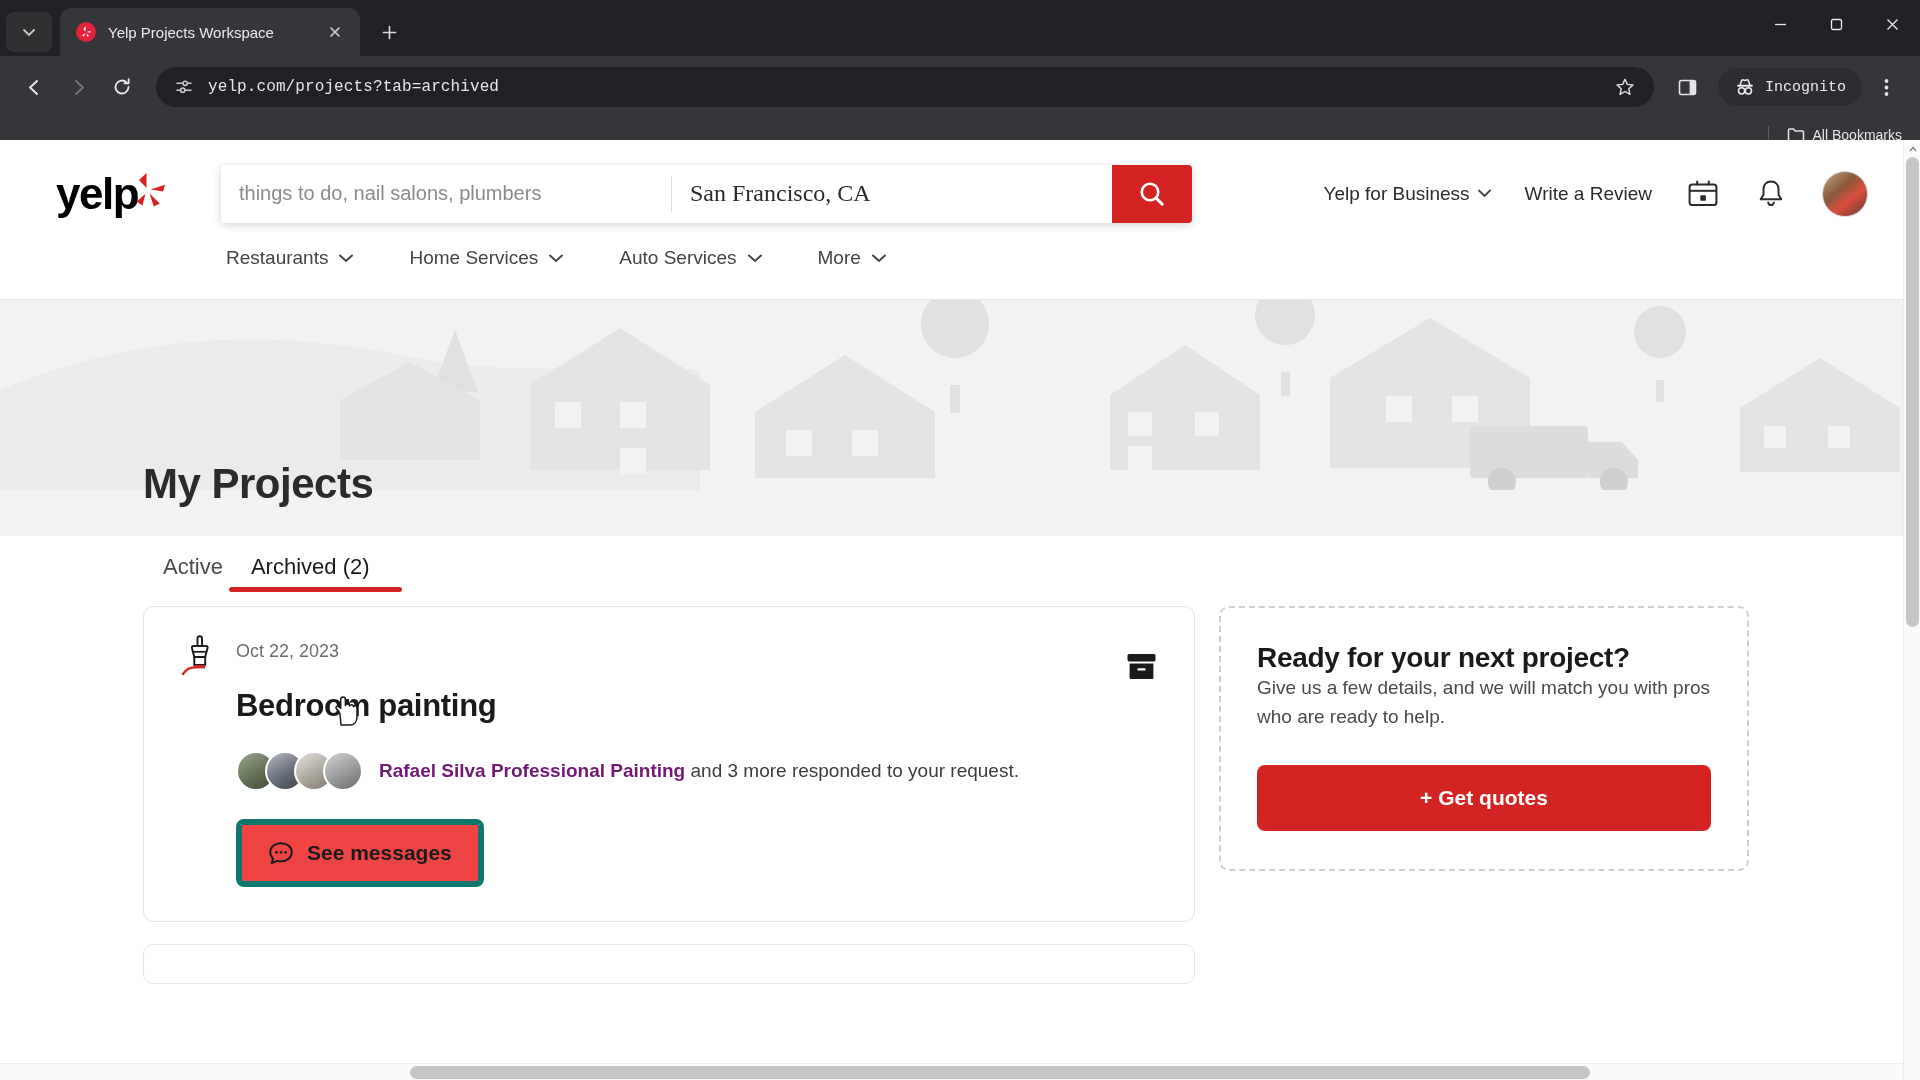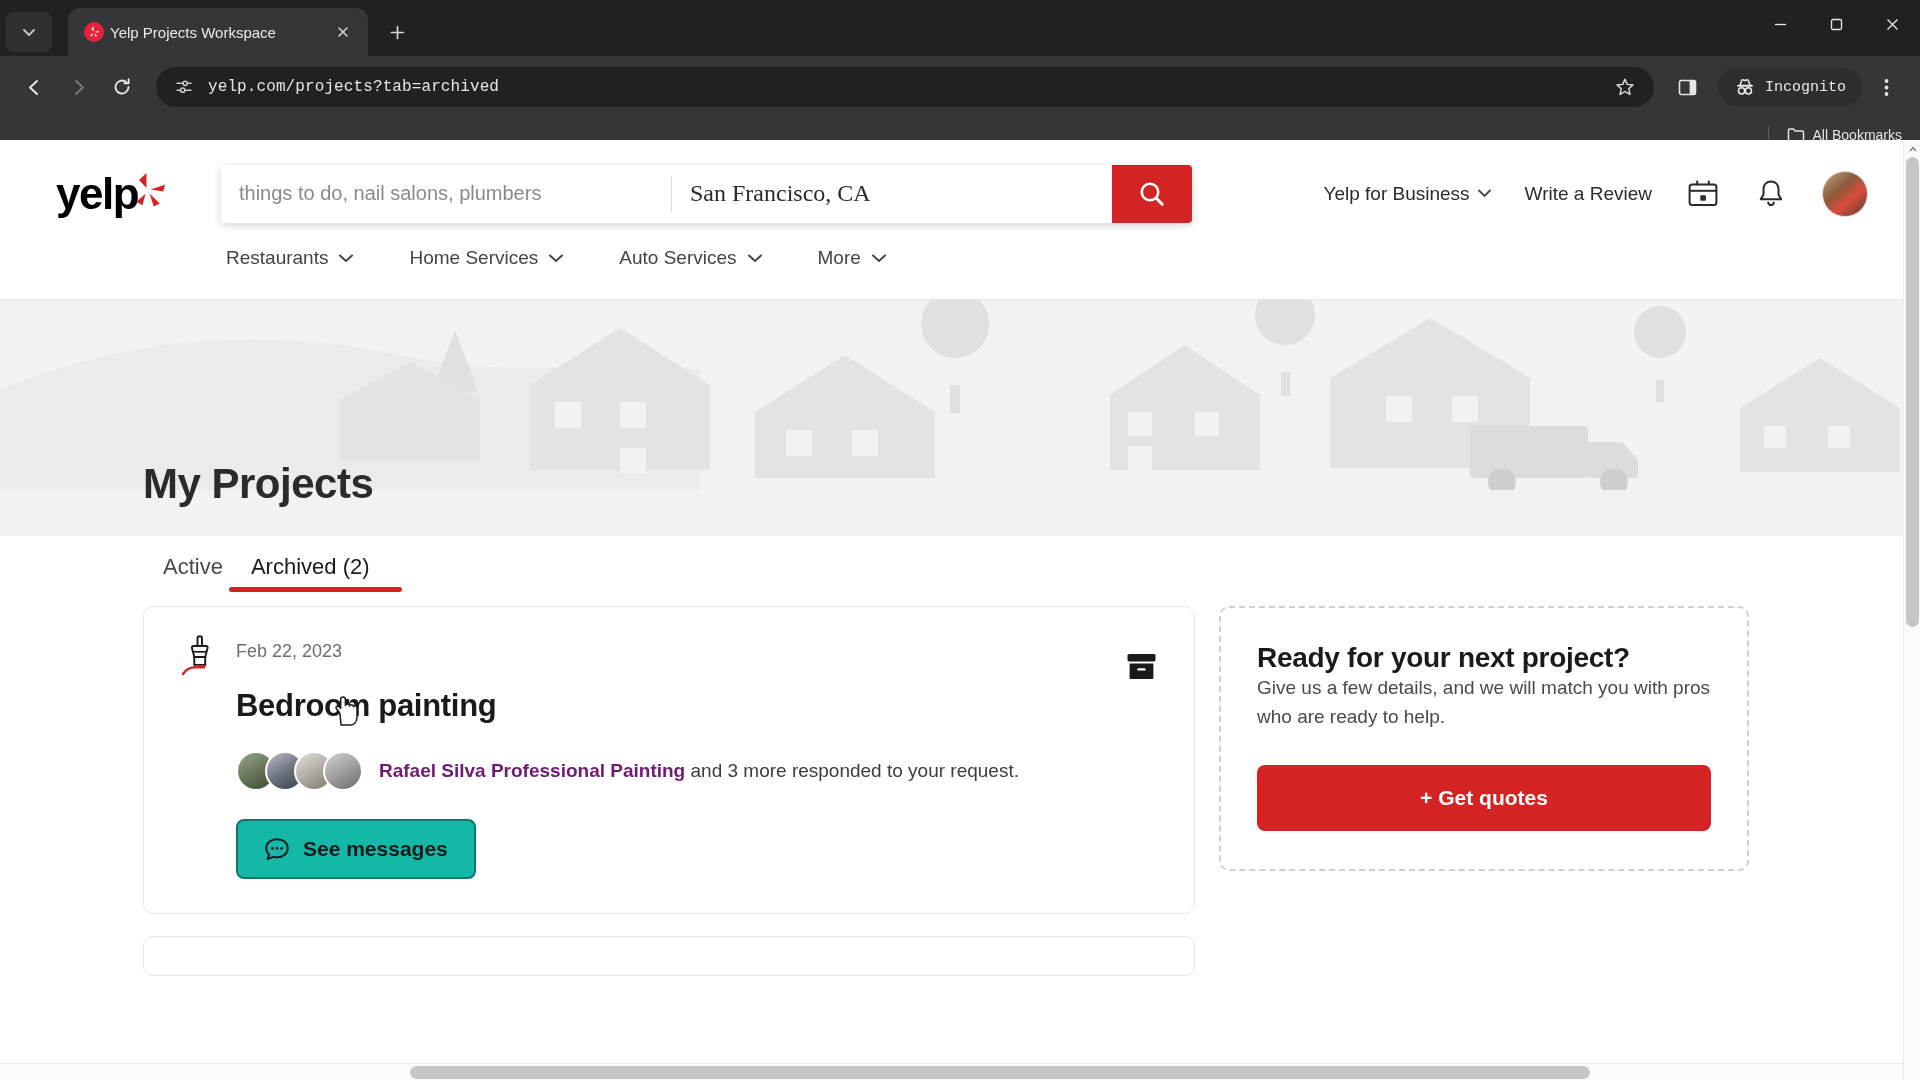--- a/index.html
+++ b/index.html
@@ -17,24 +17,24 @@
     height:56px; background:#202124; display:flex; align-items:flex-end;
     padding-left:6px; position:relative;
   }
   .tablist-btn {
     width:46px; height:40px; margin-bottom:4px; border-radius:8px;
     background:#2f3032; display:flex; align-items:center; justify-content:center;
     cursor:pointer;
   }
   .tablist-btn svg { fill:#c8cacd; }
   .tab {
-    display:flex; align-items:center; gap:6px;
+    display:flex; align-items:center; gap:12px;
     height:48px; min-width:300px; max-width:320px;
     background:#35363a; border-radius:12px 12px 0 0;
-    padding:0 12px 0 16px; margin-left:16px; cursor:pointer; position:relative;
+    padding:0 12px 0 16px; margin-left:8px; cursor:pointer; position:relative;
   }
   .tab-favicon { width:20px; height:20px; flex:0 0 20px; position:relative; }
   .tab-title {
     flex:1; color:#e8eaed; font-size:15px; white-space:nowrap;
     overflow:hidden; text-overflow:ellipsis;
   }
   .tab-close {
     width:26px; height:26px; border-radius:50%; display:flex;
     align-items:center; justify-content:center; cursor:pointer; flex:0 0 26px;
   }
@@ -175,21 +175,21 @@
   }
   .av:first-child { margin-left:0; }
   .av1 { background:linear-gradient(150deg,#9aa78f 0%,#6d7a5e 45%,#3e4a33 100%); }
   .av2 { background:linear-gradient(150deg,#b9bcc2 0%,#6e7480 50%,#3b4048 100%); }
   .av3 { background:linear-gradient(150deg,#e3e1dc 0%,#b2ada3 50%,#7d776d 100%); }
   .av4 { background:linear-gradient(150deg,#d2d2d2 0%,#9a9a9a 55%,#6a6a6a 100%); }
   .resp-text { font-size:19px; color:#3d3d3d; }
   .resp-text b { font-weight:bold; color:#701a75; }
   .msg-btn {
     display:inline-flex; align-items:center; gap:13px; margin:28px 0 0 60px;
-    border:2px solid #0f766e; border-radius:8px; background:#14b8a6;
+    border:6px solid #0f766e; border-radius:8px; background:#ef4444;
     padding:15px 26px; cursor:pointer; font-size:21px; color:#1a1a1a; font-weight:bold;
     font-family:"Liberation Sans", sans-serif;
   }
   .proj-card-partial {
     border:1px solid #e6e6e6; border-radius:10px; background:#fff;
     height:40px; margin-top:22px;
   }
 
   .col-side { width:530px; }
   .promo {
@@ -497,21 +497,21 @@
             <span class="brush-icon">
               <svg width="46" height="46" viewBox="0 0 46 46">
                 <path d="M21.5 5.5 C21.5 4.2 22.6 3.2 23.8 3.2 C25 3.2 26 4.2 26 5.5 L26 13 L21.5 13 Z" fill="none" stroke="#1a1a1a" stroke-width="1.9" stroke-linejoin="round"></path>
                 <path d="M17.5 13 L30 13 C31.3 13 32 14 31.5 15.2 L29.2 24 L18.3 24 L16 15.2 C15.6 14 16.3 13 17.5 13 Z" fill="none" stroke="#1a1a1a" stroke-width="1.9" stroke-linejoin="round"></path>
                 <path d="M16.9 18.8 L30.6 18.8" stroke="#1a1a1a" stroke-width="1.7"></path>
                 <path d="M18.3 24 L29.2 24 L29.2 32 L18.3 32 Z" fill="none" stroke="#1a1a1a" stroke-width="1.9"></path>
                 <path d="M18.3 32 L29.2 32 L29.2 35.4 L18.3 35.4 Z" fill="#d32323"></path>
                 <path d="M7 41 C10 36.5 14 34.4 18.3 34.4" fill="none" stroke="#d32323" stroke-width="2.4" stroke-linecap="round"></path>
               </svg>
             </span>
-            <span class="proj-date">Feb 22, 2023</span>
+            <span class="proj-date">Oct 22, 2023</span>
           </div>
 
           <div class="proj-title">Bedroom painting</div>
 
           <span class="archive-btn">
             <svg width="31" height="29" viewBox="0 0 31 29">
               <rect x="1.5" y="2" width="28" height="7.4" rx="1.6" fill="#1a1a1a"></rect>
               <path d="M3.6 11.4 L27.4 11.4 L27.4 25.4 C27.4 26.3 26.7 27 25.8 27 L5.2 27 C4.3 27 3.6 26.3 3.6 25.4 Z" fill="#1a1a1a"></path>
               <rect x="11.4" y="16.2" width="8.2" height="2.4" rx="1.2" fill="#fff"></rect>
             </svg>

